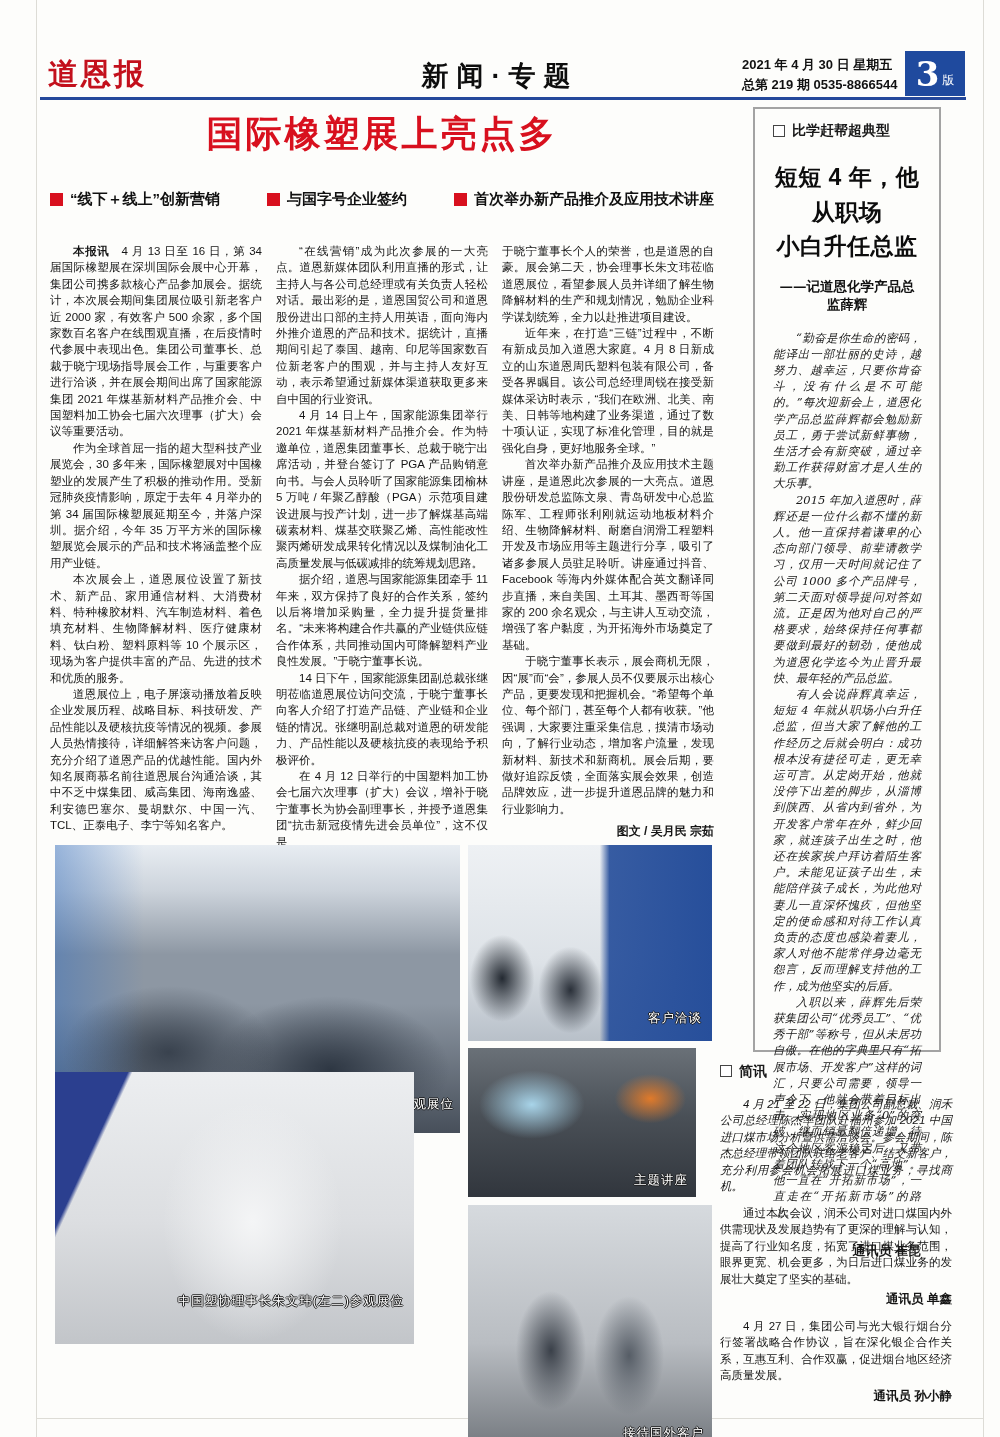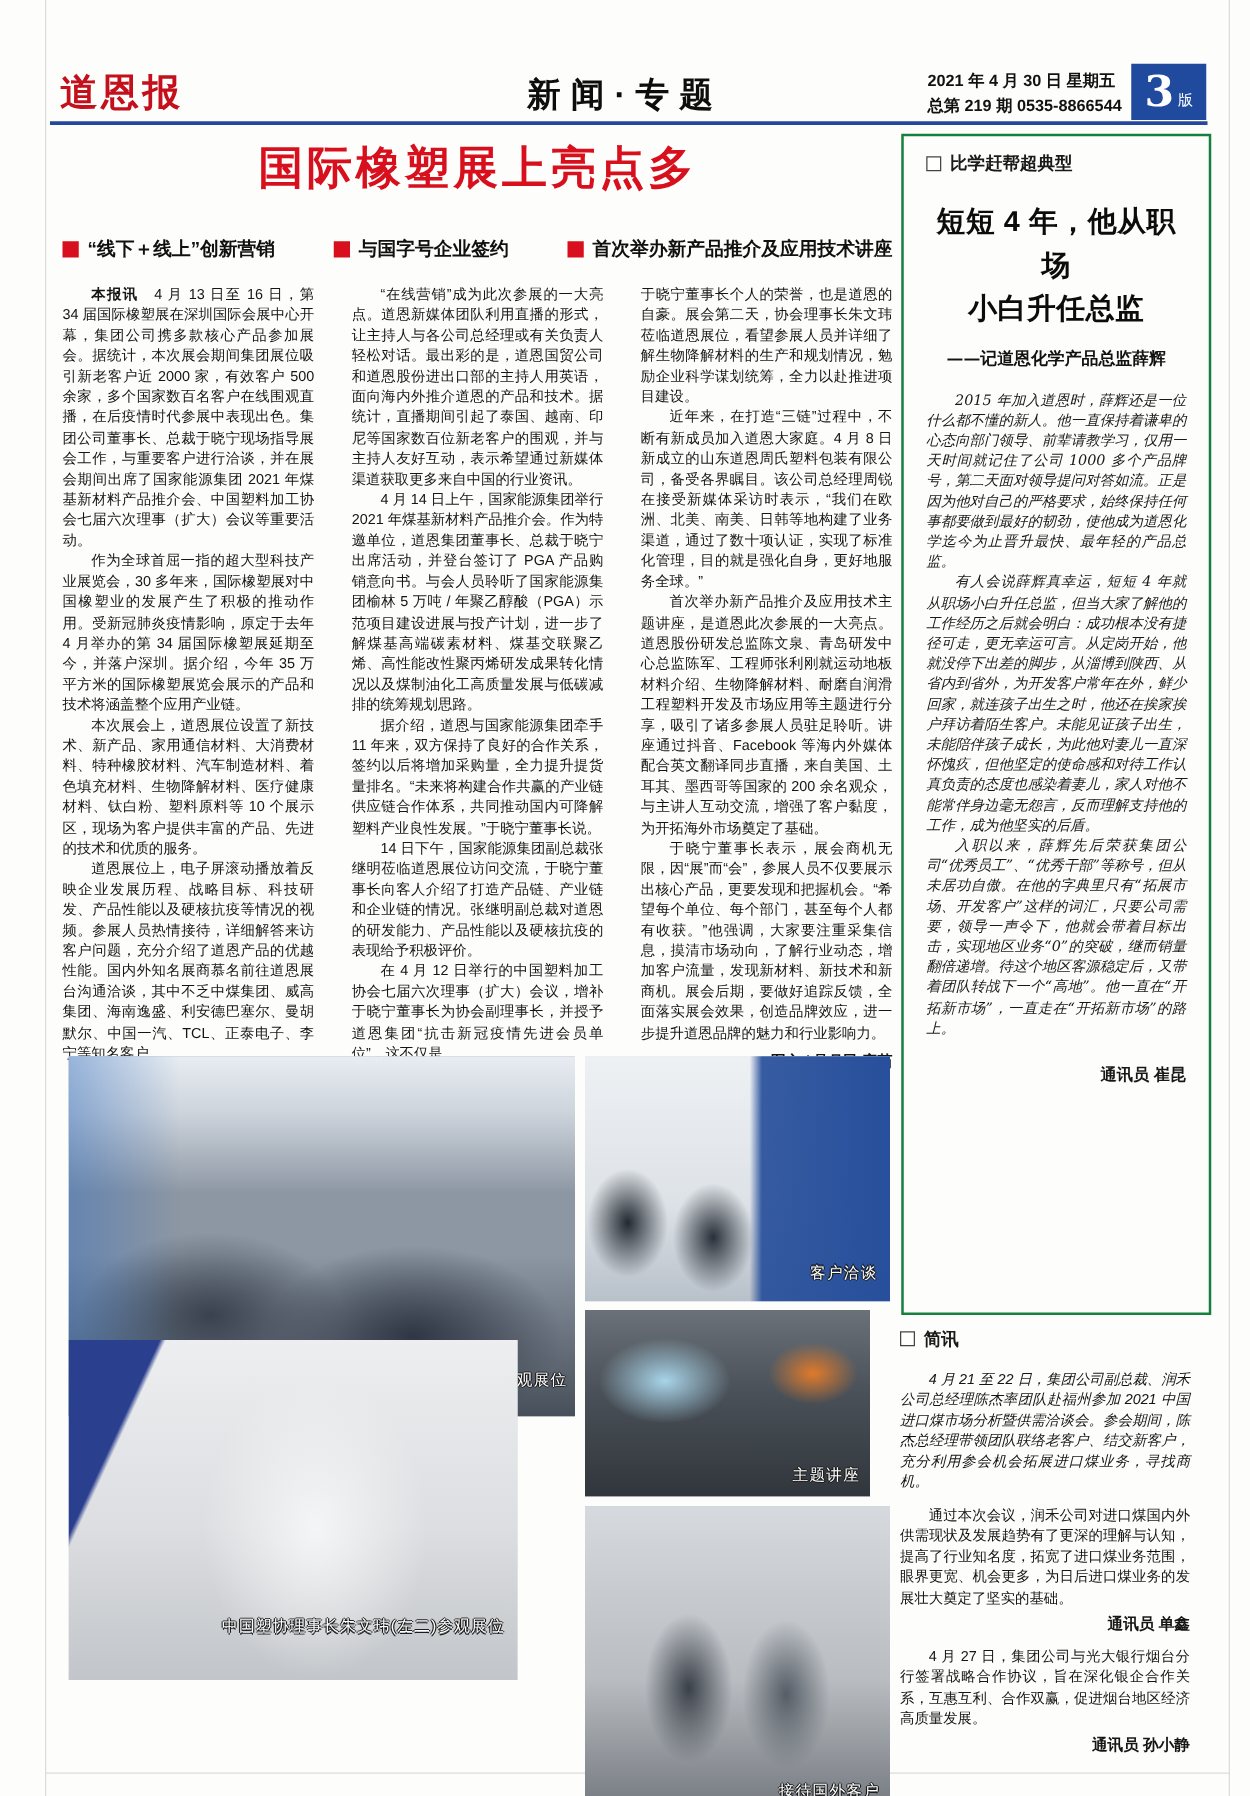--- a/index.html
+++ b/index.html
@@ -18,21 +18,21 @@
   .pagenum-box .lbl { font-size:12px; margin-left:3px; margin-top:14px; }
   .head-rule { position:absolute; left:40px; top:97px; width:926px; height:3px; background:#24489b; }
 
   
   .headline { position:absolute; left:50px; top:110px; width:664px; text-align:center; font-size:36px; font-weight:900; letter-spacing:3px; color:#d8101e; }
   .subheads { position:absolute; left:50px; top:190px; width:664px; display:flex; justify-content:space-between; font-size:15px; font-weight:bold; color:#101010; white-space:nowrap;gap:28px; }
   .subheads .sh { display:flex; align-items:center; }
   .sq { width:13px; height:13px; background:#d8101e; display:inline-block; margin-right:7px; flex:none; }
 
   
-  .columns { position:absolute; left:50px; top:228px; width:664px; display:flex; gap:30px; }
+  .columns { position:absolute; left:50px; top:243px; width:664px; display:flex; gap:14px; }
   .col { width:212px; font-size:11.5px; line-height:16.4px; text-align:justify; color:#151515; }
   .col p { text-indent:2em; }
   .col p.cont { text-indent:0; }
   .col b.lead { font-weight:bold; }
   .article-byline { margin-top:6px; text-align:right; font-weight:bold; text-indent:0 !important; font-size:12px; }
 
   
   .photo { position:absolute; overflow:hidden; }
   .photo .cap { position:absolute; font-size:12.5px; font-weight:normal; color:#fff; letter-spacing:1px; white-space:nowrap;
     text-shadow:-1px 0 #1c1c1c, 1px 0 #1c1c1c, 0 -1px #1c1c1c, 0 1px #1c1c1c; }
@@ -64,21 +64,21 @@
       linear-gradient(180deg,#eceef0 0%,#dcdee1 55%,#c2c5c9 100%); }
   .photo4 .cap { right:10px; bottom:34px; }
   .photo5 { left:468px; top:1205px; width:244px; height:251px; background-color:#b9bdc2;
     background-image:
       radial-gradient(ellipse 50px 85px at 34% 58%, #3a4049 0%, rgba(58,64,73,0) 70%),
       radial-gradient(ellipse 50px 85px at 66% 60%, #565d66 0%, rgba(86,93,102,0) 70%),
       linear-gradient(180deg,#d6dade 0%,#b9bdc2 55%,#6f747a 100%); }
   .photo5 .cap { right:8px; bottom:14px; }
 
   
-  .feature { position:absolute; left:721px; top:107px; width:248px; height:945px; border:2px solid #15803d; background:#fdfdfb; padding:13px 18px; }
+  .feature { position:absolute; left:753px; top:107px; width:188px; height:945px; border:2px solid #a3a3a3; background:#fdfdfb; padding:13px 18px; }
   .kicker { display:flex; align-items:center; font-size:14px; font-weight:bold; color:#1a1a1a; }
   .osq { width:12px; height:12px; border:1.5px solid #444; display:inline-block; margin-right:7px; flex:none; background:#fff; }
   .feature-headline { margin-top:20px; text-align:center; font-size:23px; font-weight:800; line-height:1.5; color:#0c0c0c; letter-spacing:0.5px; }
   .feature-sub { margin-top:14px; text-align:center; font-family:"DejaVu Serif", serif; font-size:13.5px; font-weight:bold; color:#121212; }
   .feature-body { margin-top:16px; font-family:"DejaVu Serif", serif; font-style:italic; font-size:11.5px; line-height:16.2px; text-align:justify; color:#181818; }
   .feature-body p { text-indent:2em; }
   .feature-byline { margin-top:22px; text-align:right; font-size:13px; font-weight:bold; font-style:normal; font-family:"Liberation Sans", sans-serif; }
 
   
   .briefs { position:absolute; left:720px; top:1063px; width:232px; font-size:11.5px; line-height:16.5px; text-align:justify; color:#151515; }
@@ -166,20 +166,21 @@
     <div class="kicker">
       <span class="osq"></span>
       <span>比学赶帮超典型</span>
     </div>
     <div class="feature-headline">
       <div>短短 4 年，他从职场</div>
       <div>小白升任总监</div>
     </div>
     <div class="feature-sub">——记道恩化学产品总监薛辉</div>
     <div class="feature-body">
+      <p>“勤奋是你生命的密码，能译出一部壮丽的史诗，越努力、越幸运，只要你肯奋斗，没有什么是不可能的。”每次迎新会上，道恩化学产品总监薛辉都会勉励新员工，勇于尝试新鲜事物，生活才会有新突破，通过辛勤工作获得财富才是人生的大乐事。</p>
       <p>2015 年加入道恩时，薛辉还是一位什么都不懂的新人。他一直保持着谦卑的心态向部门领导、前辈请教学习，仅用一天时间就记住了公司 1000 多个产品牌号，第二天面对领导提问对答如流。正是因为他对自己的严格要求，始终保持任何事都要做到最好的韧劲，使他成为道恩化学迄今为止晋升最快、最年轻的产品总监。</p>
       <p>有人会说薛辉真幸运，短短 4 年就从职场小白升任总监，但当大家了解他的工作经历之后就会明白：成功根本没有捷径可走，更无幸运可言。从定岗开始，他就没停下出差的脚步，从淄博到陕西、从省内到省外，为开发客户常年在外，鲜少回家，就连孩子出生之时，他还在挨家挨户拜访着陌生客户。未能见证孩子出生，未能陪伴孩子成长，为此他对妻儿一直深怀愧疚，但他坚定的使命感和对待工作认真负责的态度也感染着妻儿，家人对他不能常伴身边毫无怨言，反而理解支持他的工作，成为他坚实的后盾。</p>
       <p>入职以来，薛辉先后荣获集团公司“优秀员工”、“优秀干部”等称号，但从未居功自傲。在他的字典里只有“拓展市场、开发客户”这样的词汇，只要公司需要，领导一声令下，他就会带着目标出击，实现地区业务“0”的突破，继而销量翻倍递增。待这个地区客源稳定后，又带着团队转战下一个“高地”。他一直在“开拓新市场”，一直走在“开拓新市场”的路上。</p>
       <div class="feature-byline">通讯员  崔昆</div>
     </div>
   </div>
 
   <div class="briefs">
     <div class="kicker">
       <span class="osq"></span>

